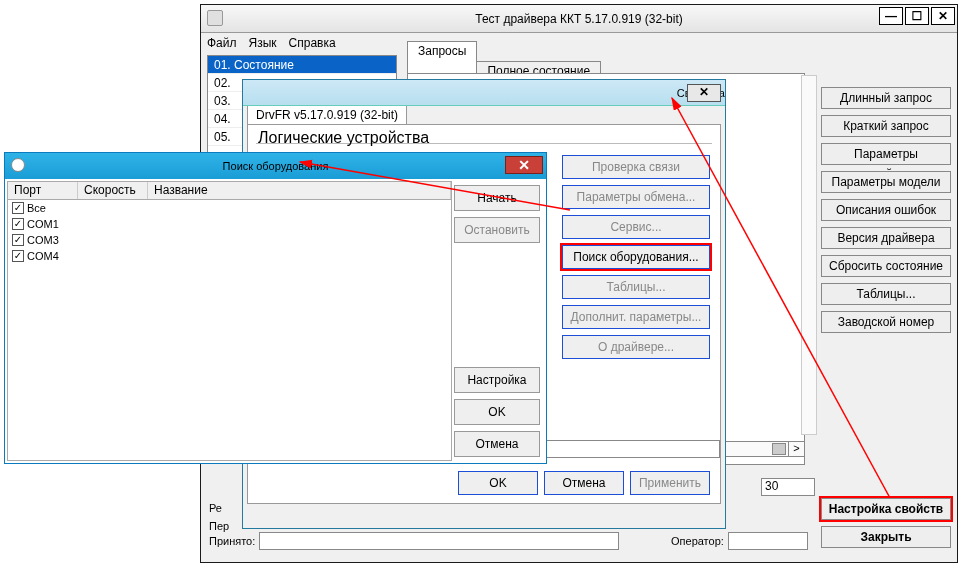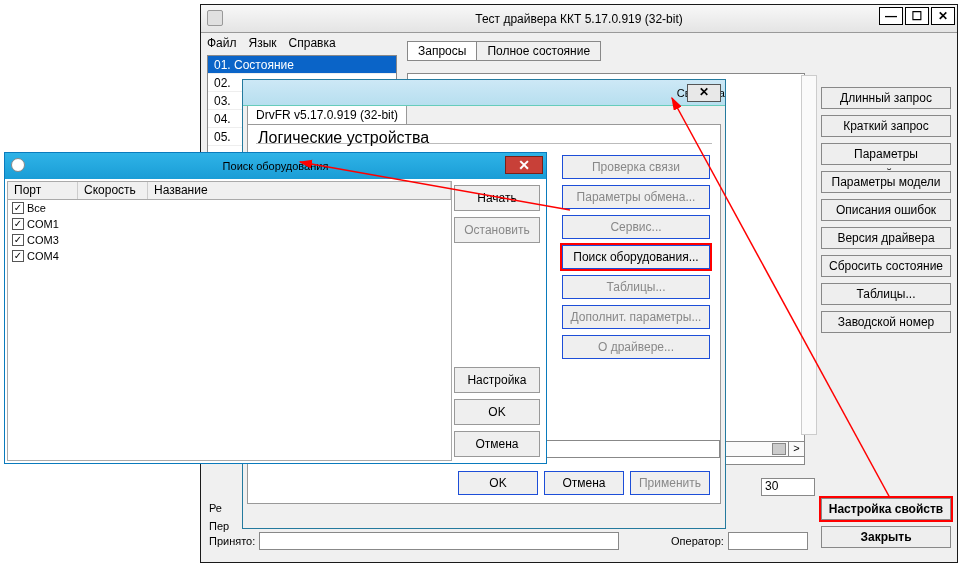--- a/index.html
+++ b/index.html
@@ -18,21 +18,21 @@
   .mainwin-title { font-size:12px;text-align:center; }
   .winbtns { position:absolute; right:2px; top:2px; display:flex; }
   .winbtn { width:24px; height:18px; border:1px solid #000; background:#fff; margin-left:2px; display:flex; align-items:center; justify-content:center; font-size:12px; font-weight:bold; cursor:default; }
   .menubar { height:20px; display:flex; align-items:center; padding:0 6px; gap:12px; background:#f0f0f0; }
   .menubar span { font-size:12px; }
   .sidebar { position:absolute; left:6px; top:50px; width:190px; height:380px; border:1px solid #888; background:#fff; }
   .sidebar-item { height:18px; line-height:18px; padding:0 6px; font-size:12px; border-bottom:1px solid #eee; }
   .sidebar-item.sel { background:#0a64c8; color:#fff; }
   .tabs { position:absolute; left:206px; top:36px; display:flex; }
   .tab { border:1px solid #888; background:#fff; padding:2px 10px; font-size:12px; margin-right:-1px; }
-  .tab.inactive { background:#f0f0f0; }
+  .tab.inactive { background:#f0f0f0;margin-top:20px; }
   .content-inner { position:absolute; left:206px; top:68px; width:398px; height:392px; border:1px solid #888; background:#fff; }
   .rightpanel { position:absolute; right:6px; top:82px; width:130px; display:flex; flex-direction:column; gap:6px; }
   .wbtn { height:22px; border:1px solid #888; background:#eee; font-size:12px; text-align:center; line-height:20px; cursor:default; }
   .bottom-row { position:absolute; right:6px; bottom:14px; width:130px; display:flex; flex-direction:column; gap:6px;font-weight:bold; }
   .bottom-row .wbtn { }
   .red-box { outline:2px solid #ff0000; }
   .lbl-row { position:absolute; display:flex; align-items:center; gap:4px; font-size:12px; }
   .inputline { border:1px solid #888; background:#fff; height:18px; padding:0 3px; font-size:12px; }
   .timeout-box { position:absolute; left:560px; bottom:60px; width:54px; }
   .scroll-h { position:absolute; left:6px; bottom:105px; width:598px; height:16px; border:1px solid #888; background:#fafafa;}

